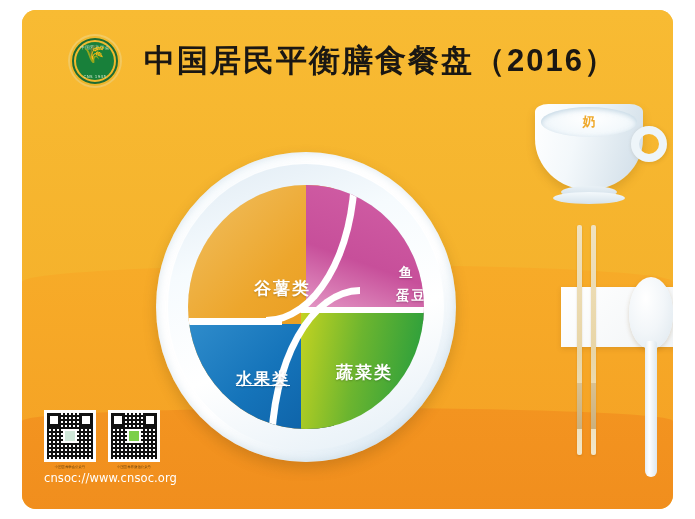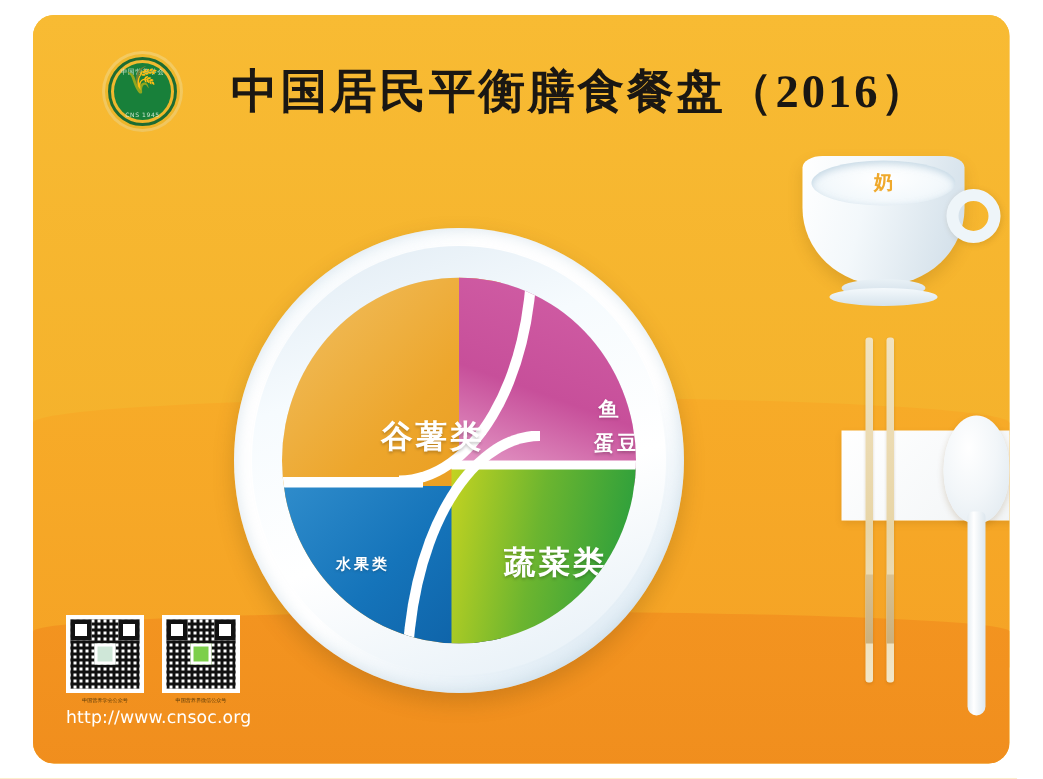--- a/index.html
+++ b/index.html
@@ -29,23 +29,23 @@
         box-shadow:inset 0 0 0 2px rgba(255,255,255,.25);}
   #logo .ring{position:absolute;inset:4px;border-radius:50%;border:2px solid #1d6b32;}
   #logo .disc{position:absolute;inset:8px;border-radius:50%;background:#18803a;}
   #logo .wheat{position:absolute;left:0;right:0;top:11px;text-align:center;color:#f2d14a;
         font-size:18px;line-height:18px;}
   #logo .arc-top,#logo .arc-bot{position:absolute;left:0;right:0;text-align:center;
         color:#cfe6cf;font-size:4.5px;letter-spacing:.4px;}
   #logo .arc-top{top:11px;}
   #logo .arc-bot{bottom:9px;font-size:4px;}
 
-  #title{position:absolute;left:132px;top:22px;width:470px;height:58px;
+  #title{position:absolute;left:122px;top:22px;width:470px;height:58px;
          display:flex;align-items:center;
-         font-family:Liberation Serif, serif;
+         font-family:Liberation Sans, sans-serif;
          font-weight:bold;font-size:31px;color:#1a1713;letter-spacing:2px;
          white-space:nowrap;}
 
   
   #plate{position:absolute;left:134px;top:142px;width:300px;height:310px;}
   #plate .rim{position:absolute;inset:0;border-radius:50%;
       background:linear-gradient(145deg,#eef6fb 0%,#ffffff 24%,#ffffff 58%,#e6f0f7 82%,#cfe0ec 100%);
       box-shadow:0 6px 14px rgba(90,60,10,.22), inset 0 0 10px rgba(150,180,200,.35);}
   #plate .rim2{position:absolute;inset:12px;border-radius:50%;
       background:linear-gradient(160deg,#dfeaf3 0%,#f6fbfe 30%,#ffffff 60%,#e3eef6 100%);}
@@ -69,25 +69,25 @@
   .s-top{position:absolute;left:33%;top:-6%;width:36%;height:60%;
       border:7px solid #fff;border-top:none;border-left:none;
       border-radius:0 0 100% 0;}
   .s-bot{position:absolute;left:34%;top:42%;width:36%;height:64%;
       border:7px solid #fff;border-bottom:none;border-right:none;
       border-radius:100% 0 0 0;}
   .h-div{position:absolute;left:0;top:54.5%;width:40%;height:7px;background:#fff;}
   .h-div2{position:absolute;right:0;top:50%;width:52%;height:6px;background:#fff;}
 
   .lbl{position:absolute;color:#fff;font-weight:bold;white-space:nowrap;
-       text-shadow:0 1px 2px rgba(0,0,0,.22);font-size:21px;letter-spacing:2px;}
+       text-shadow:0 1px 2px rgba(0,0,0,.22);font-size:17px;letter-spacing:2px;}
   .lbl.grain{left:66px;top:92px;}
   .lbl.protein{left:211px;top:79px;font-size:13.5px;letter-spacing:6px;}
   .lbl.protein2{left:208px;top:102px;font-size:13.5px;letter-spacing:2px;}
-  .lbl.fruit{left:36px;top:184px;font-size:10px;}
+  .lbl.fruit{left:48px;top:184px;font-size:16px;text-decoration:underline;}
   .lbl.veg{left:148px;top:176px;}
 
   
   #cup{position:absolute;left:505px;top:88px;width:150px;height:110px;}
   #cup .body{position:absolute;left:8px;top:6px;width:108px;height:86px;
      border-radius:14px 14px 52% 52% / 8px 8px 62% 62%;
      background:linear-gradient(105deg,#ffffff 0%,#f3f8fb 38%,#dfe9f0 72%,#cfdde8 100%);
      box-shadow:0 5px 10px rgba(110,70,10,.18);}
   #cup .milk{position:absolute;left:14px;top:9px;width:96px;height:30px;border-radius:50%;
      background:radial-gradient(ellipse at 50% 40%,#ffffff 0%,#f4f9fc 55%,#e4eef5 100%);
@@ -219,16 +219,16 @@
       <div class="qr b">
           <div class="grid">
             <div class="ctr"></div>
           </div>
         </div>
     </div>
     <div class="qrcap">
       <span>中国营养学会公众号</span>
       <span>中国营养界微信公众号</span>
     </div>
-    <div id="url">http://www.cnsoc.org</div>
+    <div id="url">cnsoc://www.cnsoc.org</div>
   </div>
 
 </div>
 
 </body></html>

